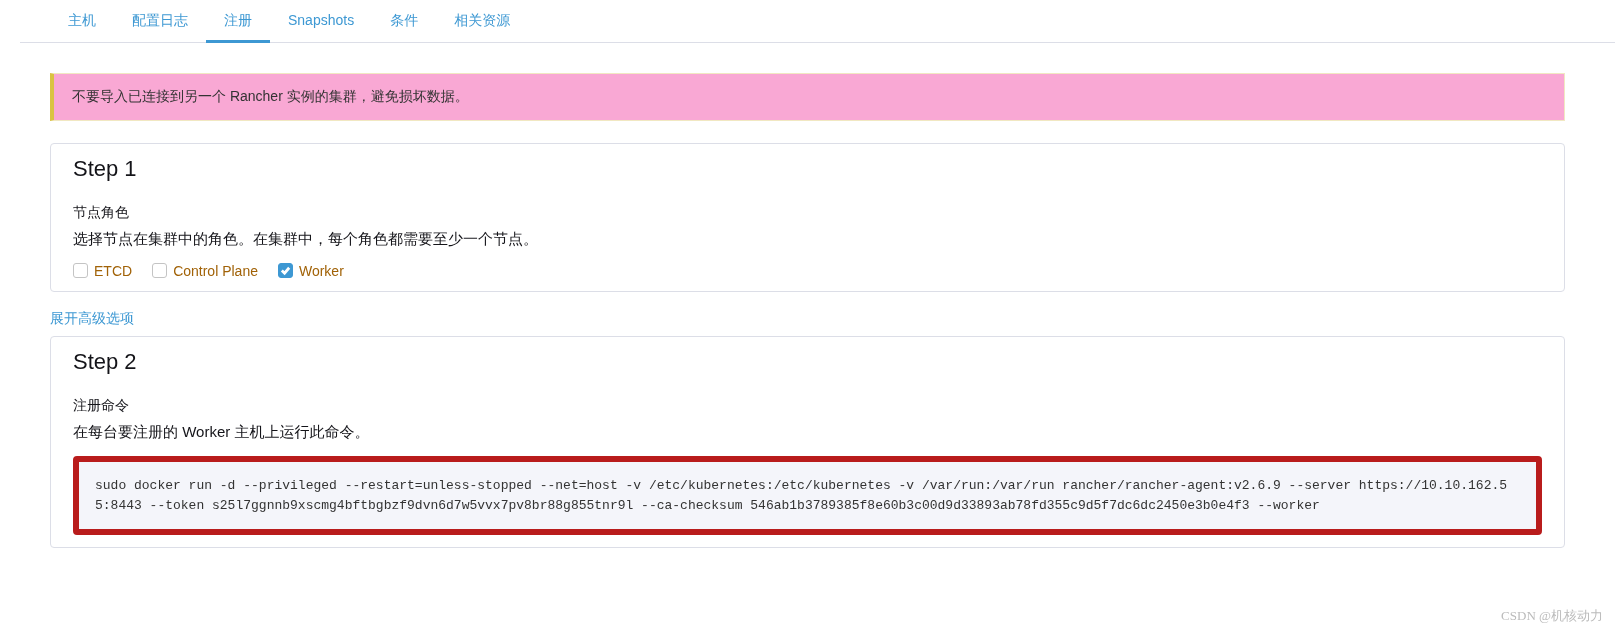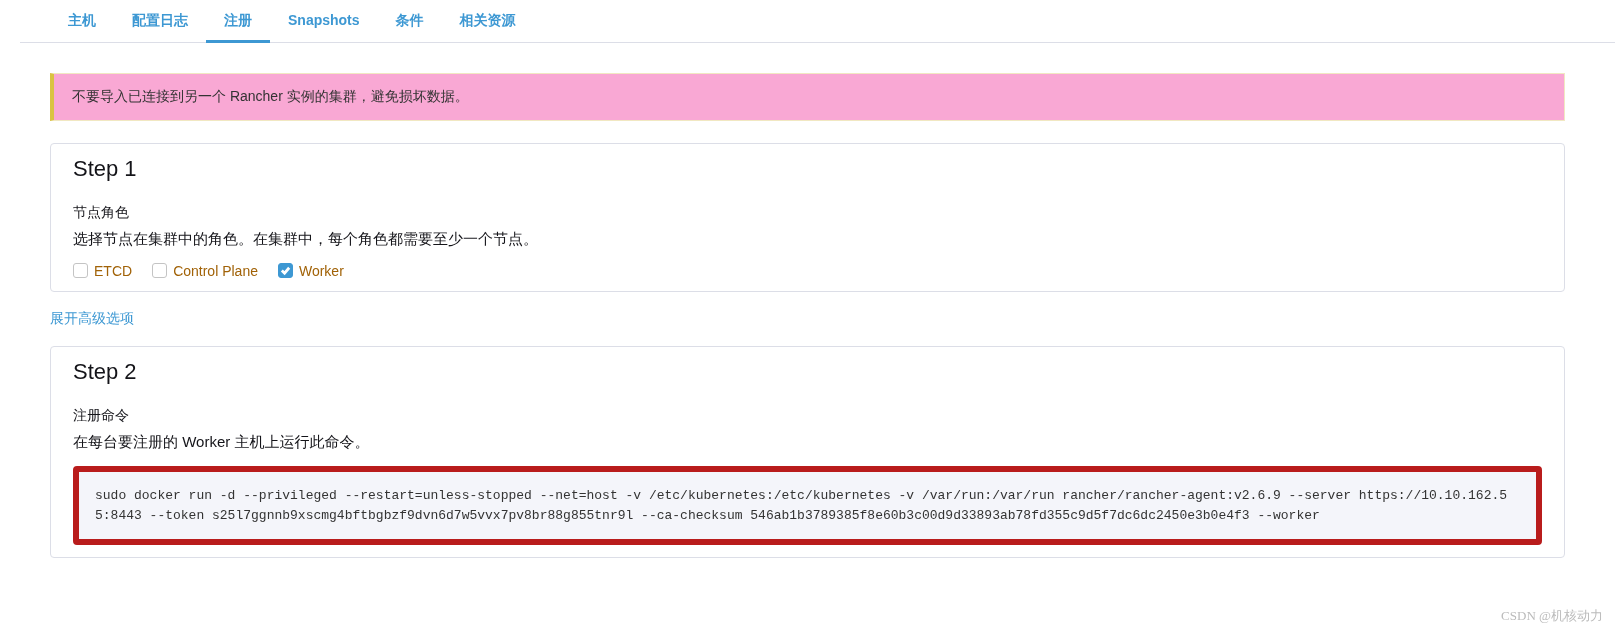--- a/index.html
+++ b/index.html
@@ -9,21 +9,20 @@
       color: #141419;
       font-size: 14px;
       width: 1615px;
     }
     .tabs {
       display: flex;
       gap: 0;
       border-bottom: 1px solid #dcdee7;
       padding: 0 30px;
       margin-left: 20px;
-      font-weight: bold;
     }
     .tab {
       padding: 12px 18px;
       color: #3d98d3;
       cursor: pointer;
       font-size: 14px;
       position: relative;
     }
     .tab.active {
       color: #3d98d3;
@@ -108,21 +107,21 @@
       width: 11px;
       height: 11px;
       stroke: #fff;
       stroke-width: 3;
       fill: none;
     }
     .link {
       color: #3d98d3;
       font-size: 14px;
       cursor: pointer;
-      margin-bottom: 18px;
+      margin-bottom: 8px;
       display: inline-block;
     }
     .code-block {
       background: #f4f5fa;
       border: 6px solid #b91c1c;
       border-radius: 4px;
       padding: 14px 16px;
       font-family: "Courier New", Consolas, monospace;
       font-size: 13px;
       color: #333;

